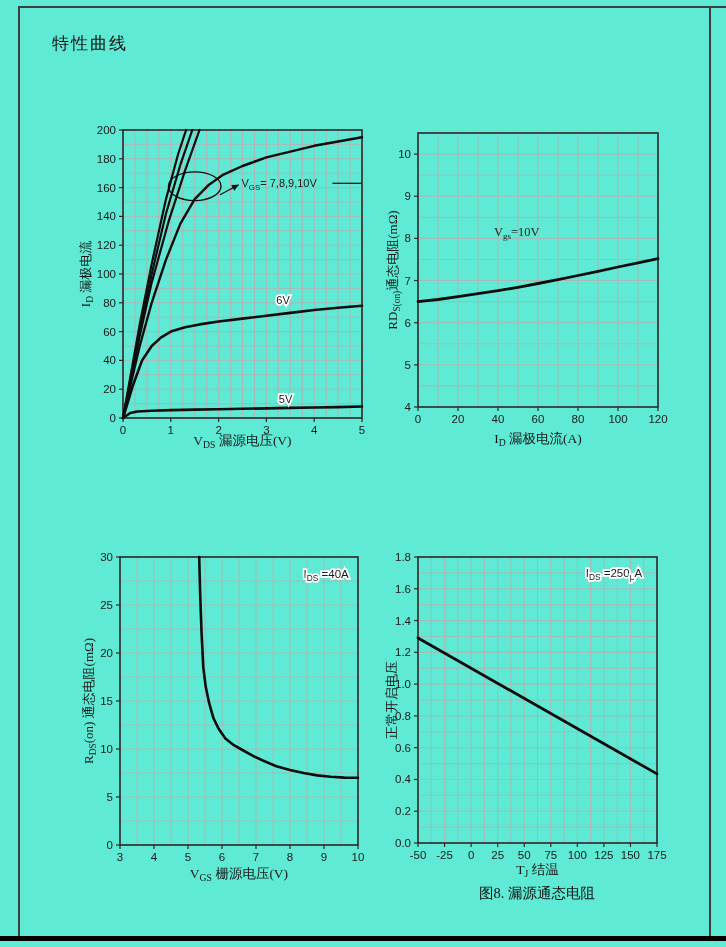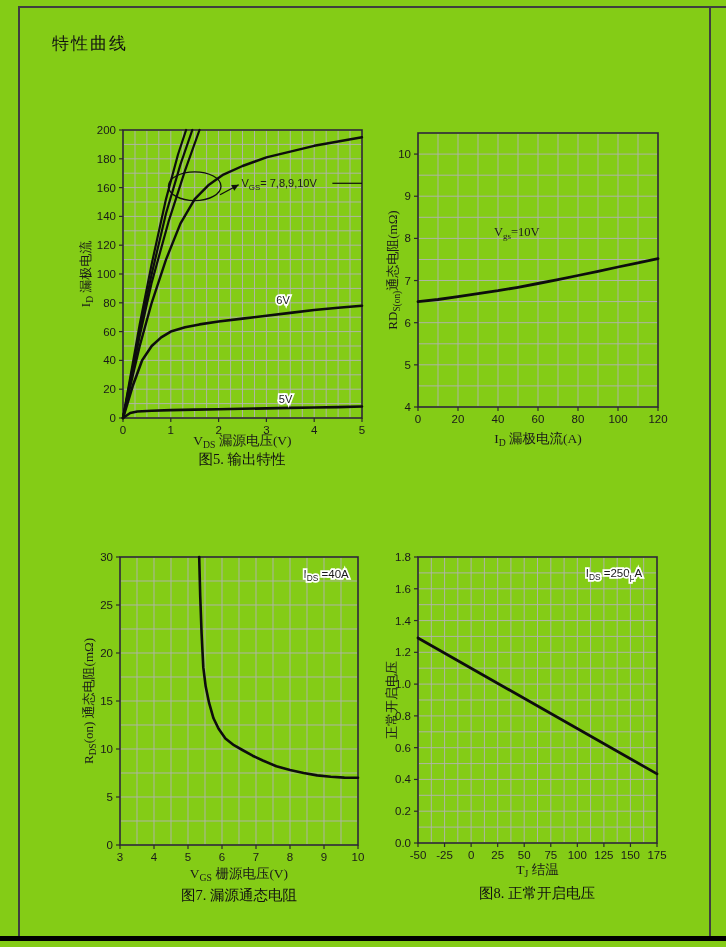--- a/index.html
+++ b/index.html
@@ -1,17 +1,17 @@
 <!DOCTYPE html>
 <html><head>
 <meta charset="utf-8">
 <style>
   html,body{margin:0;padding:0;background:#fff;}
   .page{
-    position:relative;width:726px;height:947px;background:#84cc16;
+    position:relative;width:726px;height:947px;background:#5eead4;
     font-family:"Liberation Serif","DejaVu Serif",serif;color:#1a1a1a;overflow:hidden;
   }
   .page-border{
     position:absolute;left:18px;top:6px;width:693px;height:930px;
     border-left:2px solid #3f3f3f;border-top:2px solid #3f3f3f;border-right:2px solid #3f3f3f;
     box-sizing:border-box;
   }
   .page-border-top-ext{
     position:absolute;left:711px;top:6px;width:15px;height:2px;background:#3f3f3f;
   }
@@ -369,18 +369,16 @@
         <text x="43" y="54.8">1.6</text>
         <line x1="46" y1="19" x2="50" y2="19" stroke="#2a2a2a" stroke-width="1.2"></line>
         <text x="43" y="23.0">1.8</text>
       </g>
       <path d="M50.0 100.0 L289.0 235.9" fill="none" stroke="#0d0d0d" stroke-width="2.8" stroke-linejoin="round" stroke-linecap="round"></path>
       <text x="217.8" y="38.9" text-anchor="start" font-family="&quot;Liberation Sans&quot;,&quot;DejaVu Sans&quot;,sans-serif" font-size="11.5" fill="#1a1a1a" stroke="#ffffff" stroke-width="3.5" paint-order="stroke"><tspan font-size="11.5">I</tspan><tspan dy="3" font-size="8.3">DS</tspan><tspan dy="-3" font-size="11.5"> =250</tspan><tspan dy="3" font-size="8.3">μ</tspan><tspan dy="-3" font-size="11.5">A</tspan></text>
       <text x="169.5" y="336" text-anchor="middle" font-family="&quot;Liberation Serif&quot;,&quot;DejaVu Serif&quot;,serif" font-size="13.5" fill="#1a1a1a"><tspan font-size="13.5">T</tspan><tspan dy="3" font-size="9.7">J</tspan><tspan dy="-3" font-size="13.5"> 结温</tspan></text>
       <text x="28" y="162" text-anchor="middle" transform="rotate(-90 28 162)" font-family="&quot;Liberation Serif&quot;,&quot;DejaVu Serif&quot;,serif" font-size="13" fill="#1a1a1a"><tspan font-size="13">正常开启电压</tspan></text>
     </svg>
 
-  <div id="cap-fig5" class="chart-caption">图5. 输出特性</div>
-  <div id="cap-fig7" class="chart-caption">图7. 漏源通态电阻</div>
-  <div id="cap-fig8" class="chart-caption">图8. 正常开启电压</div>
+  <div id="cap-fig8" class="chart-caption">图8. 漏源通态电阻</div>
 
   <div class="bottom-rule"></div>
 </div>
 
 </body></html>

